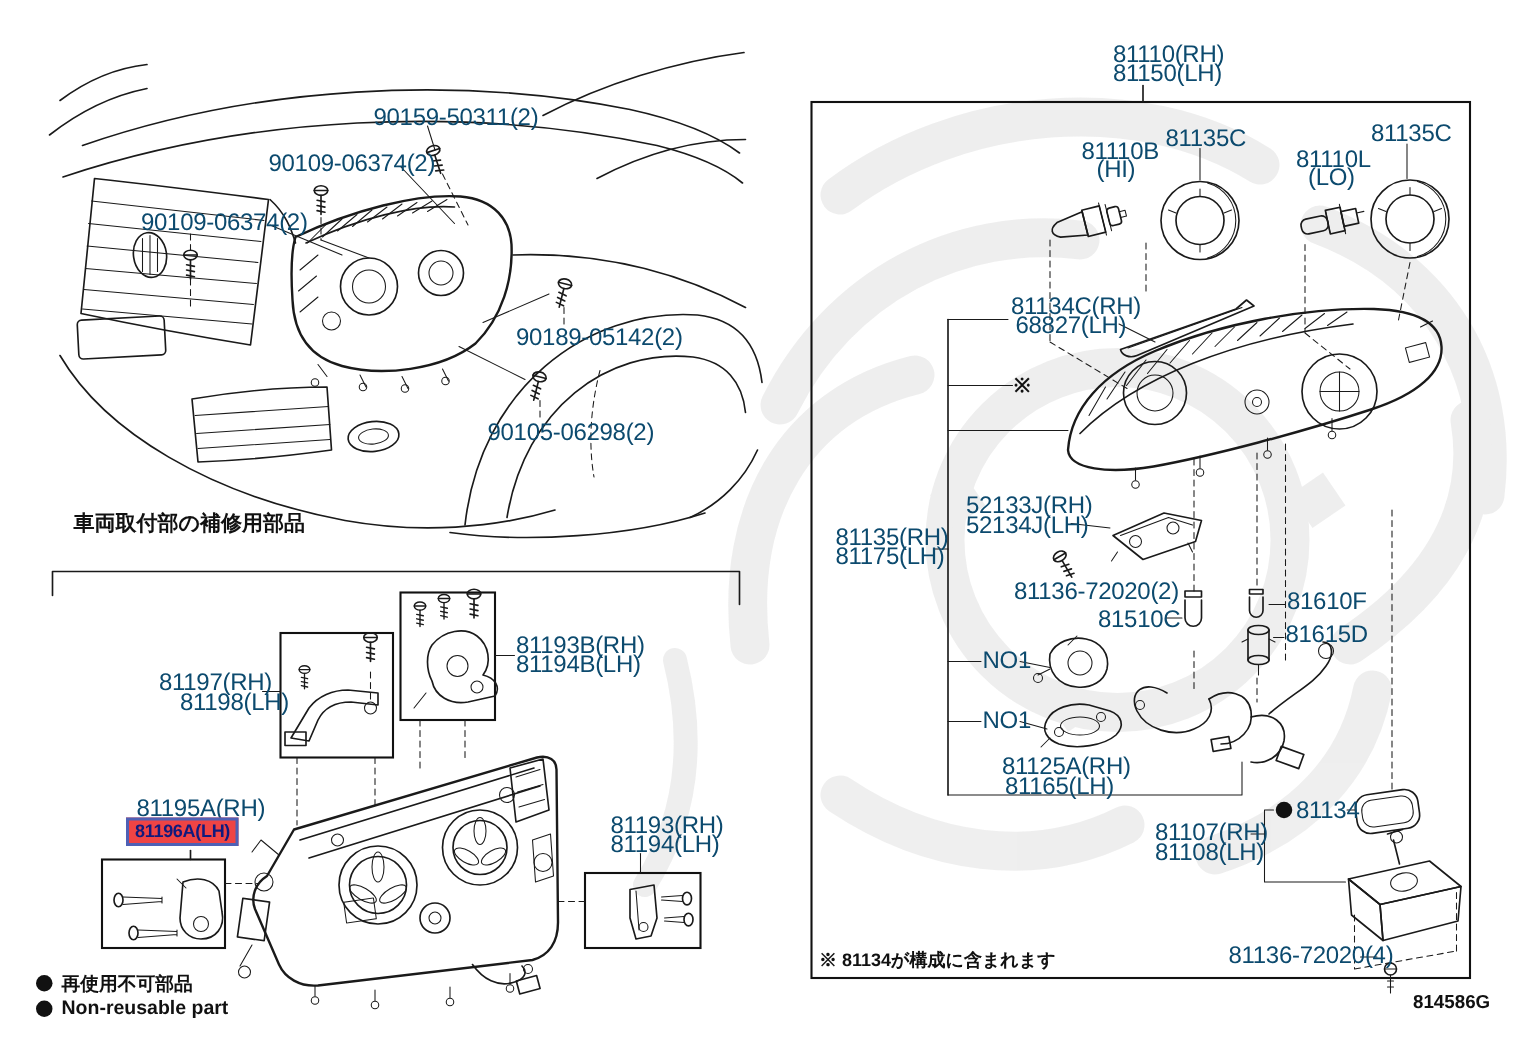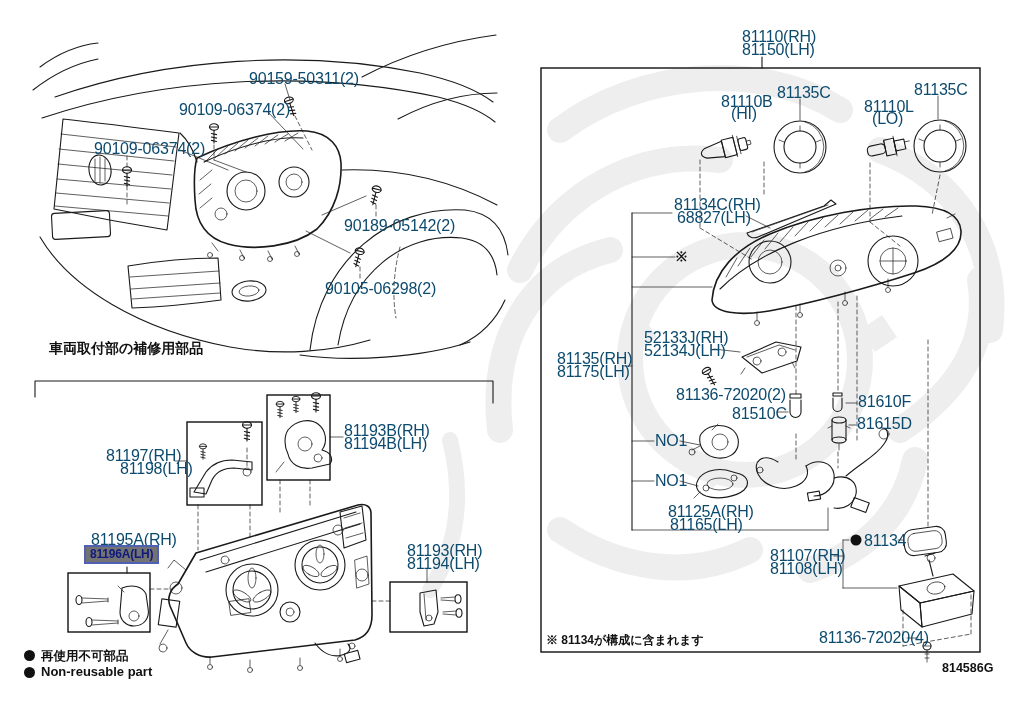--- a/index.html
+++ b/index.html
@@ -9,21 +9,21 @@
   .ln{fill:none;stroke:#1a1a1a;stroke-width:1.1;stroke-linecap:round;stroke-linejoin:round;}
   .th{stroke-width:1.6;}
   .thin{stroke-width:0.7;}
   .dash{stroke-dasharray:4 3;}
   .box{fill:none;stroke:#111;stroke-width:1.4;}
   .wm{fill:none;stroke:#ededed;stroke-width:26;stroke-linecap:round;}
   .wmf{fill:#ededed;stroke:none;}
   .pn{position:absolute;font-weight:normal;font-size:16px;line-height:1.05;color:#0c4a6e;
       white-space:nowrap;letter-spacing:-0.2px;}
   .hd{position:absolute;font-weight:bold;color:#111;white-space:nowrap;}
-  .hl{position:absolute;background:#737373;border:2px solid #4f60b5;color:#101a7d;
+  .hl{position:absolute;background:#ef4444;border:2px solid #4f60b5;color:#101a7d;
       font-weight:bold;font-size:12px;padding:0 4px 1px 4px;white-space:nowrap;letter-spacing:-0.2px;}
   .bullet{position:absolute;width:11px;height:11px;border-radius:50%;background:#111;}
   .mark{position:absolute;font-weight:bold;font-size:13px;color:#111;}
 </style>
 </head>
 <body>
 
 <div id="stage">
 
 <svg id="art" width="1024" height="707" viewBox="0 0 1024 707">

